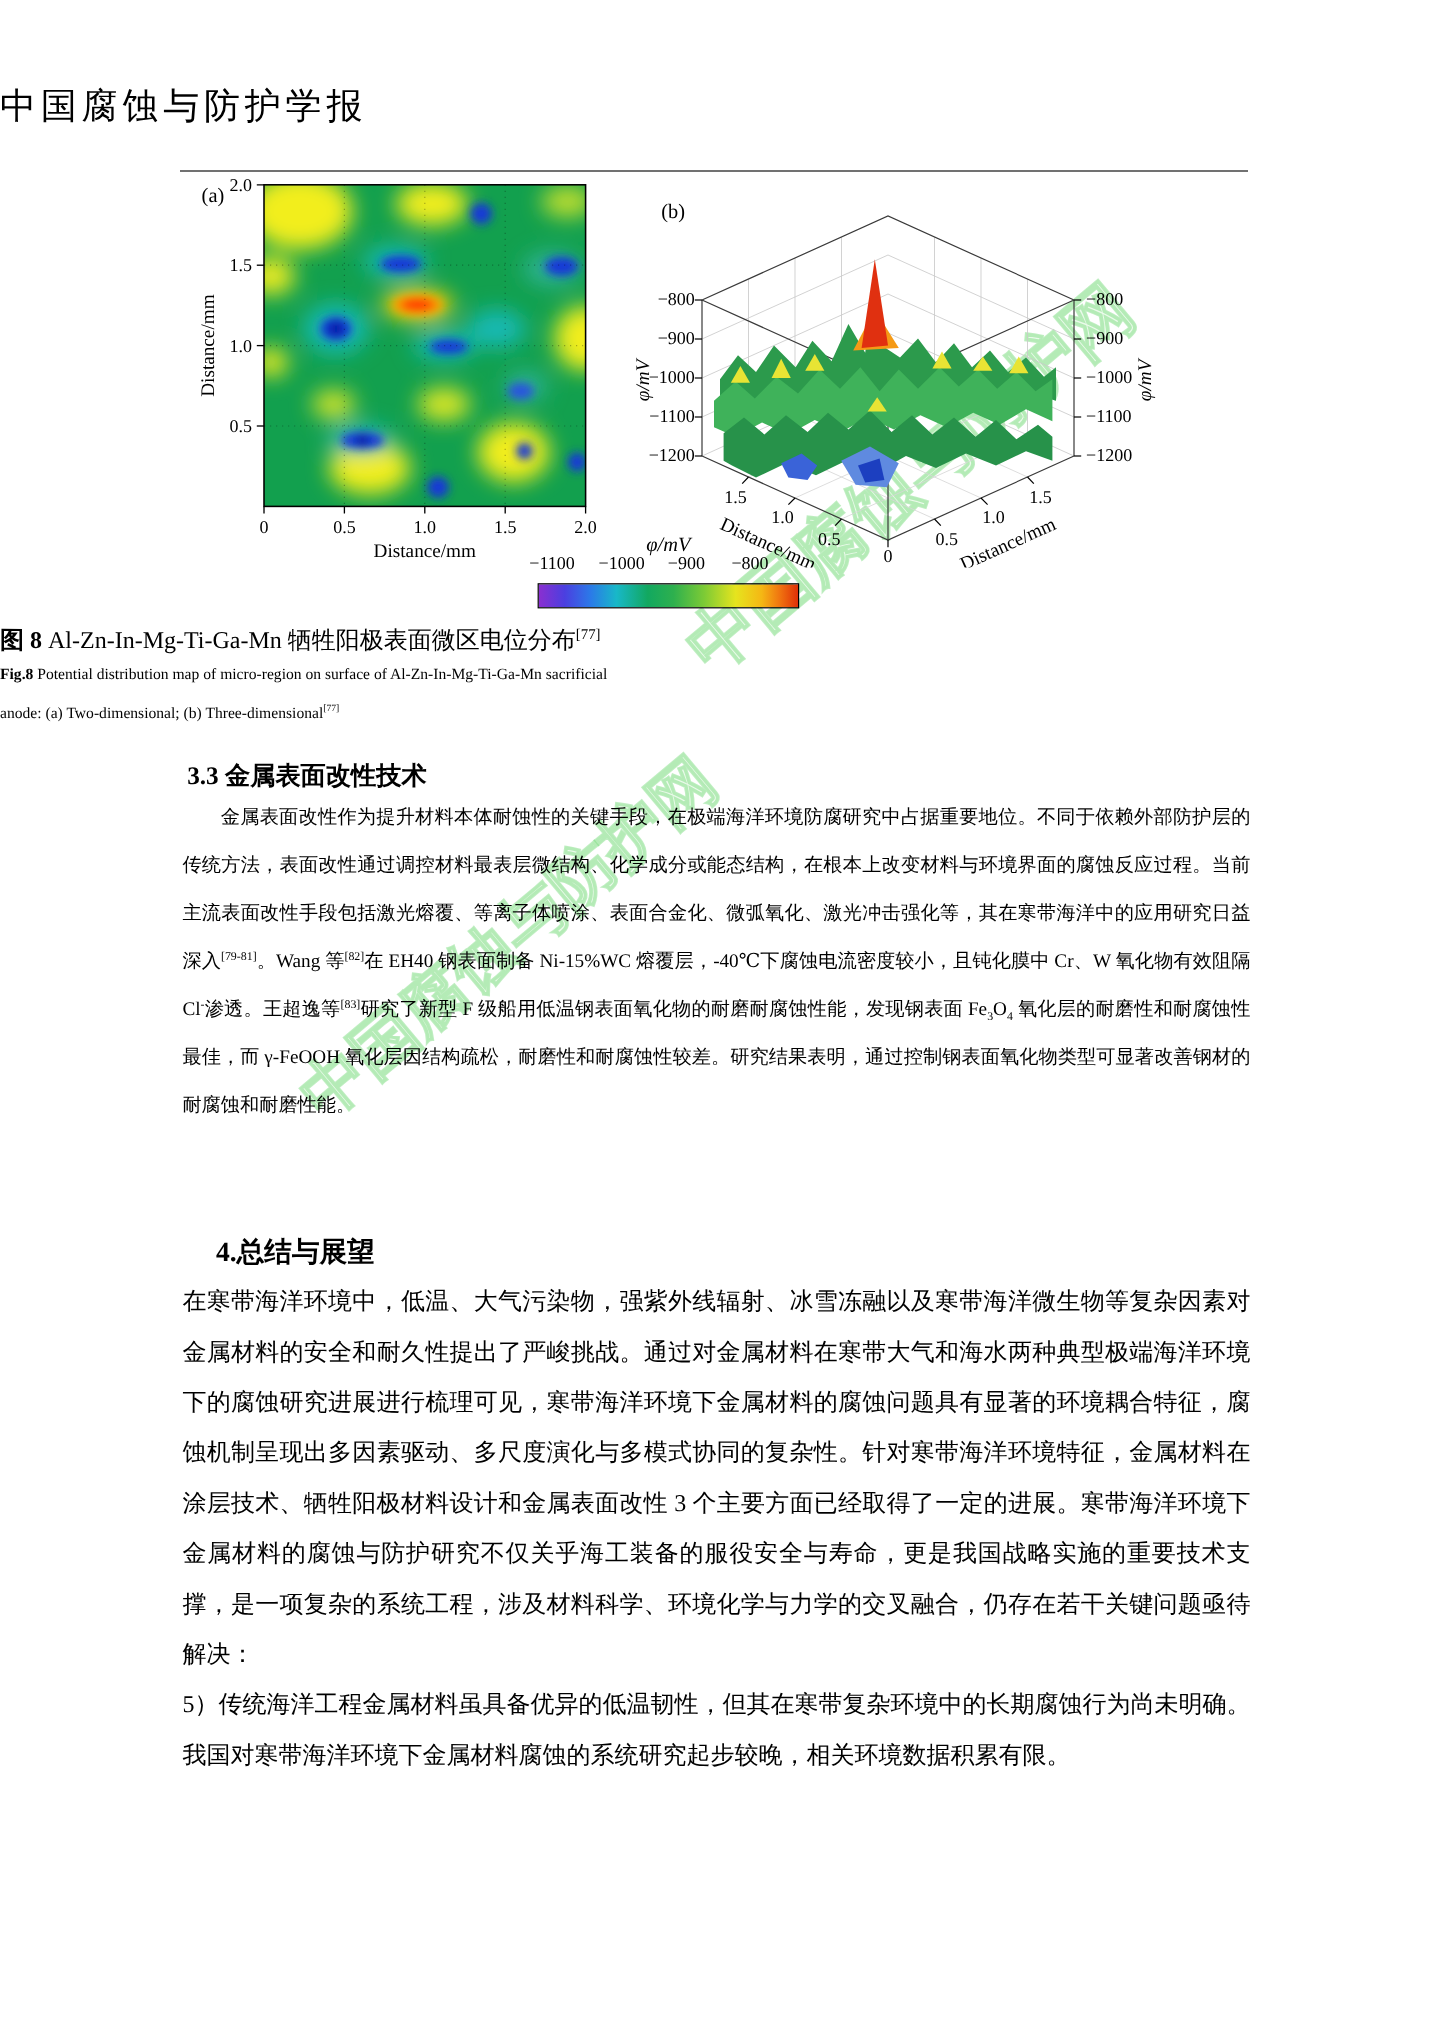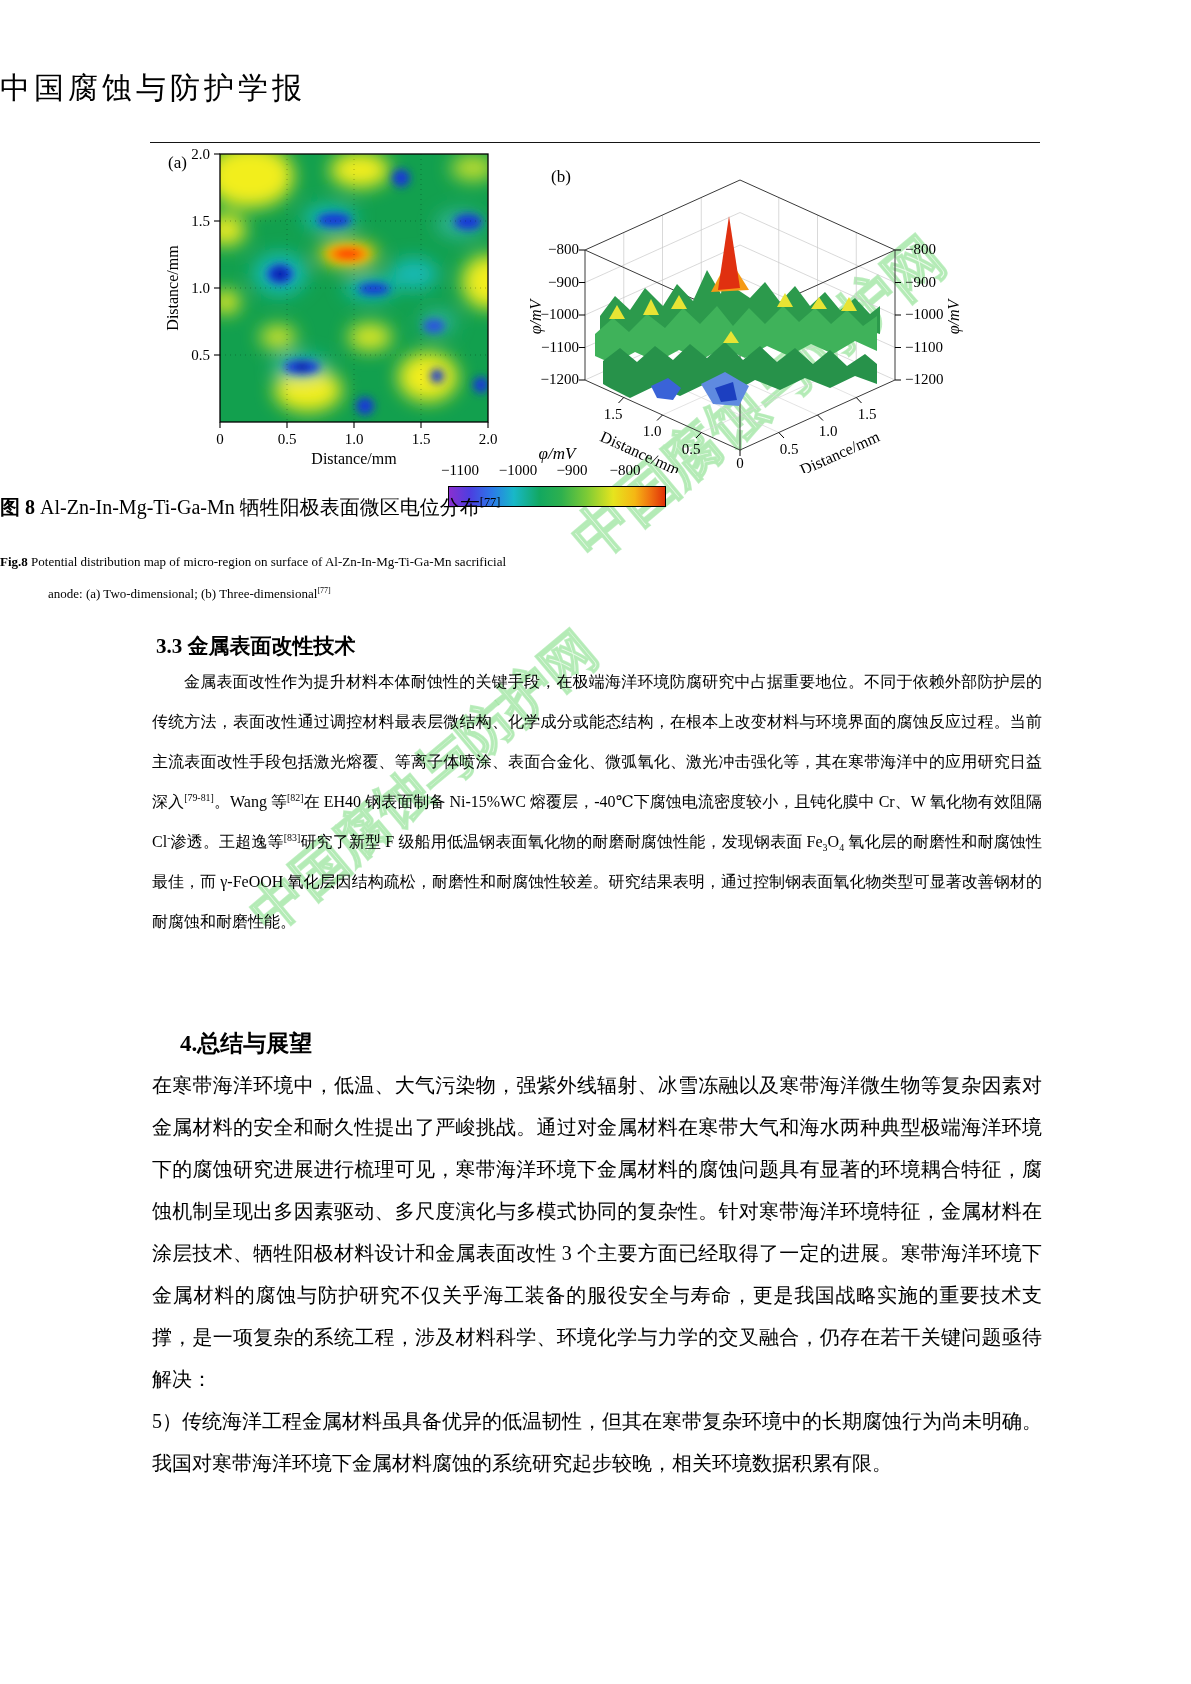--- a/index.html
+++ b/index.html
@@ -230,23 +230,23 @@
   <div class="abs" style="left:448px; top:444px; width:218px; text-align:center; font-size:17px; font-style:italic;">φ/mV</div>
   <div class="abs" style="left:448px; top:462px; width:218px; height:20px;">
     <span class="cb-tick" style="left:12px;">−1100</span>
     <span class="cb-tick" style="left:70px;">−1000</span>
     <span class="cb-tick" style="left:124px;">−900</span>
     <span class="cb-tick" style="left:177px;">−800</span>
   </div>
   <div class="abs" style="left:448px; top:486px; width:218px; height:21px; border:1px solid #000;
               background:linear-gradient(90deg,#8a2fd0 0%,#4b3fe0 10%,#2b7ae8 20%,#18b8c8 30%,#12a860 42%,#2eb04e 52%,#7ecb35 64%,#e6e41e 76%,#f5b714 86%,#f07410 93%,#e03008 100%);"></div>
 
-  <div class="abs center cap-cn" style="top:494px;"><b>图 8</b><span> Al-Zn-In-Mg-Ti-Ga-Mn 牺牲阳极表面微区电位分布</span><sup>[77]</sup></div>
+  <div class="abs center cap-cn" style="top:520px;"><b>图 8</b><span> Al-Zn-In-Mg-Ti-Ga-Mn 牺牲阳极表面微区电位分布</span><sup>[77]</sup></div>
   <div class="abs center cap-en" style="top:554px;"><b>Fig.8</b><span> Potential distribution map of micro-region on surface of Al-Zn-In-Mg-Ti-Ga-Mn sacrificial</span></div>
-  <div class="abs center cap-en" style="top:586px;padding-left:48px;"><span>anode: (a) Two-dimensional; (b) Three-dimensional</span><sup>[77]</sup></div>
+  <div class="abs center cap-en" style="top:586px;"><span>anode: (a) Two-dimensional; (b) Three-dimensional</span><sup>[77]</sup></div>
 
   <div class="abs h33" style="left:156px; top:632px;">3.3 金属表面改性技术</div>
   <div class="abs bodytext seg-par" style="left:152px; top:662px;"><span>金属表面改性作为提升材料本体耐蚀性的关键手段，在极端海洋环境防腐研究中占据重要地位。不同于依赖外部防护层的传统方法，表面改性通过调控材料最表层微结构、化学成分或能态结构，在根本上改变材料与环境界面的腐蚀反应过程。当前主流表面改性手段包括激光熔覆、等离子体喷涂、表面合金化、微弧氧化、激光冲击强化等，其在寒带海洋中的应用研究日益深入</span><sup>[79-81]</sup><span>。Wang 等</span><sup>[82]</sup><span>在 EH40 钢表面制备 Ni-15%WC 熔覆层，-40℃下腐蚀电流密度较小，且钝化膜中 Cr、W 氧化物有效阻隔 Cl</span><sup>-</sup><span>渗透。王超逸等</span><sup>[83]</sup><span>研究了新型 F 级船用低温钢表面氧化物的耐磨耐腐蚀性能，发现钢表面 Fe</span><sub>3</sub><span>O</span><sub>4</sub><span> 氧化层的耐磨性和耐腐蚀性最佳，而 γ-FeOOH 氧化层因结构疏松，耐磨性和耐腐蚀性较差。研究结果表明，通过控制钢表面氧化物类型可显著改善钢材的耐腐蚀和耐磨性能。</span></div>
 
   <div class="abs h4" style="left:152px; top:1028px;">4.总结与展望</div>
   <div class="abs bodytext4" style="left:152px; top:1064px;">
     <p>在寒带海洋环境中，低温、大气污染物，强紫外线辐射、冰雪冻融以及寒带海洋微生物等复杂因素对金属材料的安全和耐久性提出了严峻挑战。通过对金属材料在寒带大气和海水两种典型极端海洋环境下的腐蚀研究进展进行梳理可见，寒带海洋环境下金属材料的腐蚀问题具有显著的环境耦合特征，腐蚀机制呈现出多因素驱动、多尺度演化与多模式协同的复杂性。针对寒带海洋环境特征，金属材料在涂层技术、牺牲阳极材料设计和金属表面改性 3 个主要方面已经取得了一定的进展。寒带海洋环境下金属材料的腐蚀与防护研究不仅关乎海工装备的服役安全与寿命，更是我国战略实施的重要技术支撑，是一项复杂的系统工程，涉及材料科学、环境化学与力学的交叉融合，仍存在若干关键问题亟待解决：</p>
     <p>5）传统海洋工程金属材料虽具备优异的低温韧性，但其在寒带复杂环境中的长期腐蚀行为尚未明确。我国对寒带海洋环境下金属材料腐蚀的系统研究起步较晚，相关环境数据积累有限。</p>
   </div>
 

